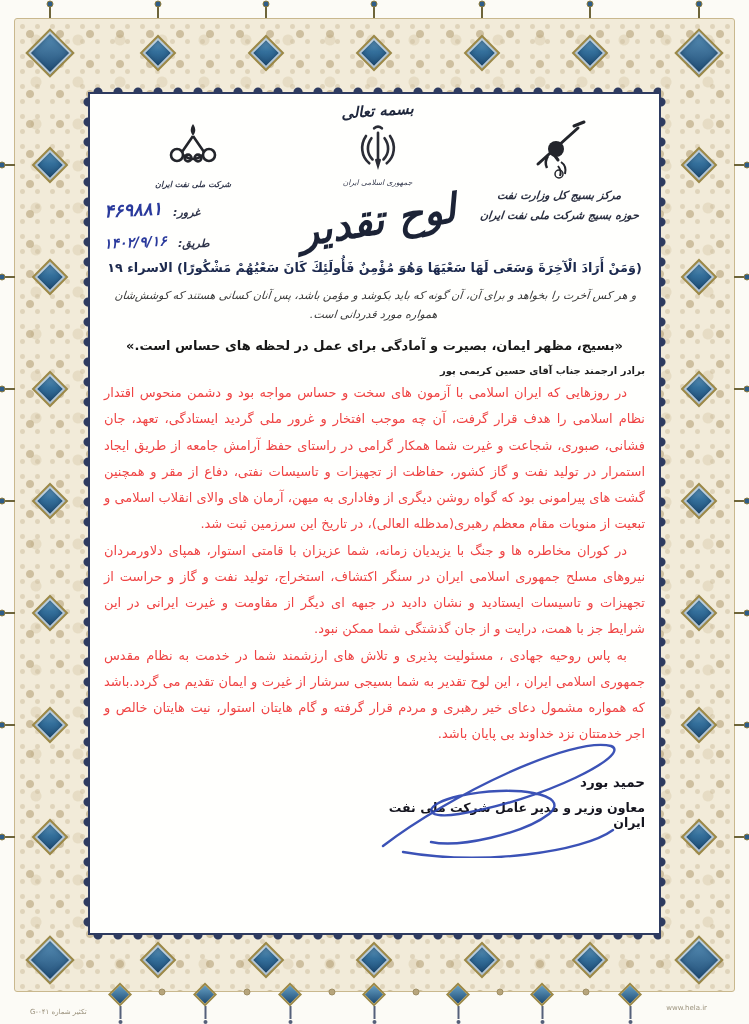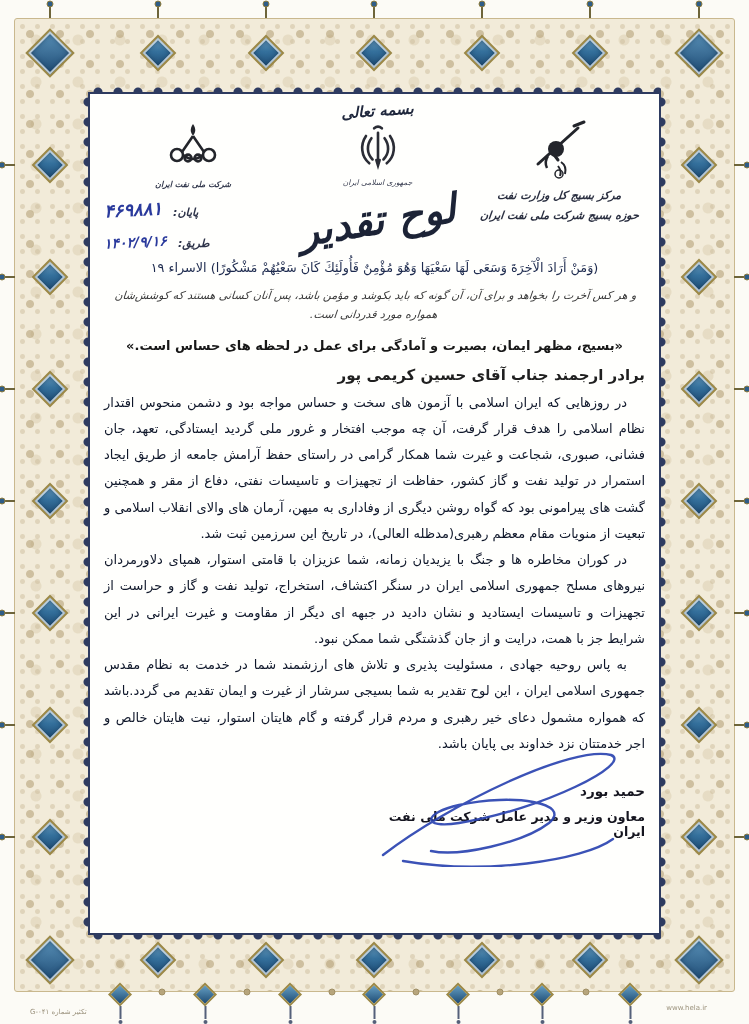--- a/index.html
+++ b/index.html
@@ -54,28 +54,28 @@
   .org-line{font-size:11px;font-weight:bold;font-style:italic;color:#2a2f40;line-height:1.8;
             transform:skewX(-6deg);}
   .nioc-cap{font-size:8px;font-weight:bold;font-style:italic;color:#343a4e;margin-top:2px;}
   .numrow{align-self:flex-end;margin-top:10px;white-space:nowrap;}
   .numrow .lbl{font-size:11px;font-weight:bold;font-style:italic;color:#2c3248;}
   .hand{display:inline-block;color:#2a3a9c;font-weight:bold;font-style:italic;
         transform:rotate(-3deg);margin-right:6px;}
   .hand.num{font-size:18px;letter-spacing:3px;}
   .hand.date{font-size:14px;letter-spacing:2px;}
   
-  .verse{margin-top:6px;text-align:center;font-size:12.8px;font-weight:normal;color:#1d2a4e;line-height:1.7;}
+  .verse{margin-top:6px;text-align:center;font-size:12.8px;font-weight:bold;color:#1d2a4e;line-height:1.7;}
   .translation{margin-top:8px;text-align:center;font-size:11px;color:#3b3b3b;font-style:italic;
                transform:skewX(-5deg);line-height:1.7;}
   .quote{margin-top:14px;text-align:center;font-size:13px;font-weight:bold;color:#181818;}
   .attrib{margin-top:6px;text-align:left;padding-left:22px;font-size:10px;color:#3d3d3d;font-weight:bold;}
   
-  .salut{font-size:15px;font-weight:bold;line-height:1.9;}
-  .bodytext p{margin:0;font-size:13px;line-height:2.02;text-align:justify;text-indent:18px;color:#0f172a;}
+  .salut{font-size:10px;font-weight:bold;line-height:1.9;}
+  .bodytext p{margin:0;font-size:13px;line-height:2.02;text-align:justify;text-indent:18px;color:#ef4444;}
   .bodytext{margin-top:8px;}
   
   .sigs{display:flex;margin-top:26px;}
   .sig{position:relative;}
   .sig.rt{width:46%;}
   .sig.lt{width:54%;}
   .sig .name{font-size:13.5px;font-weight:bold;color:#15151f;}
   .sig .title{font-size:12.5px;font-weight:bold;color:#15151f;margin-top:10px;}
   .sigsvg{position:absolute;pointer-events:none;}
   
@@ -143,21 +143,21 @@
               <circle cx="13" cy="33" r="6"></circle>
               <circle cx="45" cy="33" r="6"></circle>
               <path d="M19 33 q10 8 20 0"></path>
               <circle cx="24" cy="36" r="3.4"></circle>
               <circle cx="34" cy="36" r="3.4"></circle>
             </g>
           </svg>
         </span>
         <div class="nioc-cap">شرکت ملی نفت ایران</div>
         <div class="numrow">
-          <span class="lbl">پایان:</span>
+          <span class="lbl">غرور:</span>
           <span class="hand num">۴۶۹۸۸۱</span>
         </div>
         <div class="numrow" style="margin-top:12px;">
           <span class="lbl">طریق:</span>
           <span class="hand date">۱۴۰۲/۹/۱۶</span>
         </div>
       </div>
     </div>
 
     <div class="verse">(وَمَنْ أَرَادَ الْآخِرَةَ وَسَعَى لَهَا سَعْيَهَا وَهُوَ مُؤْمِنٌ فَأُولَئِكَ كَانَ سَعْيُهُمْ مَشْكُورًا) الاسراء ۱۹</div>

